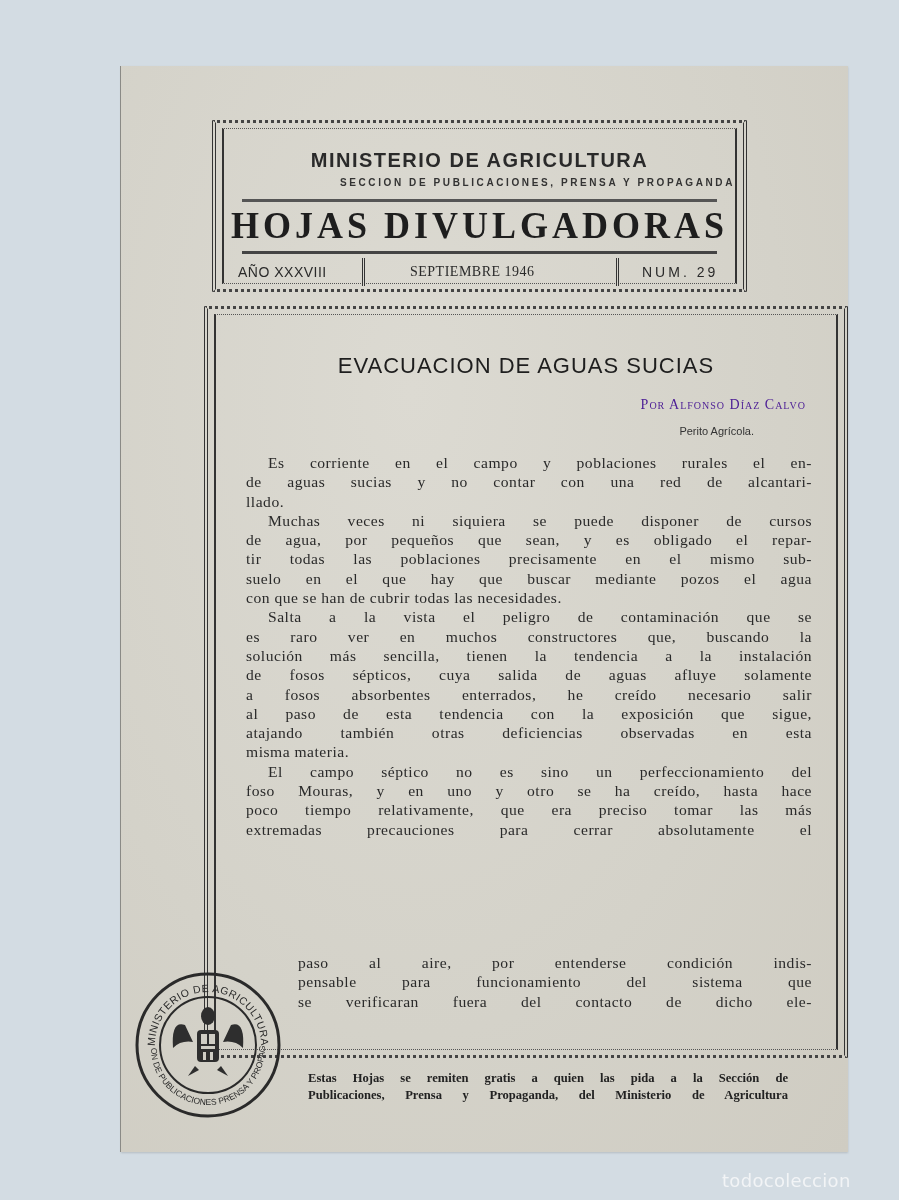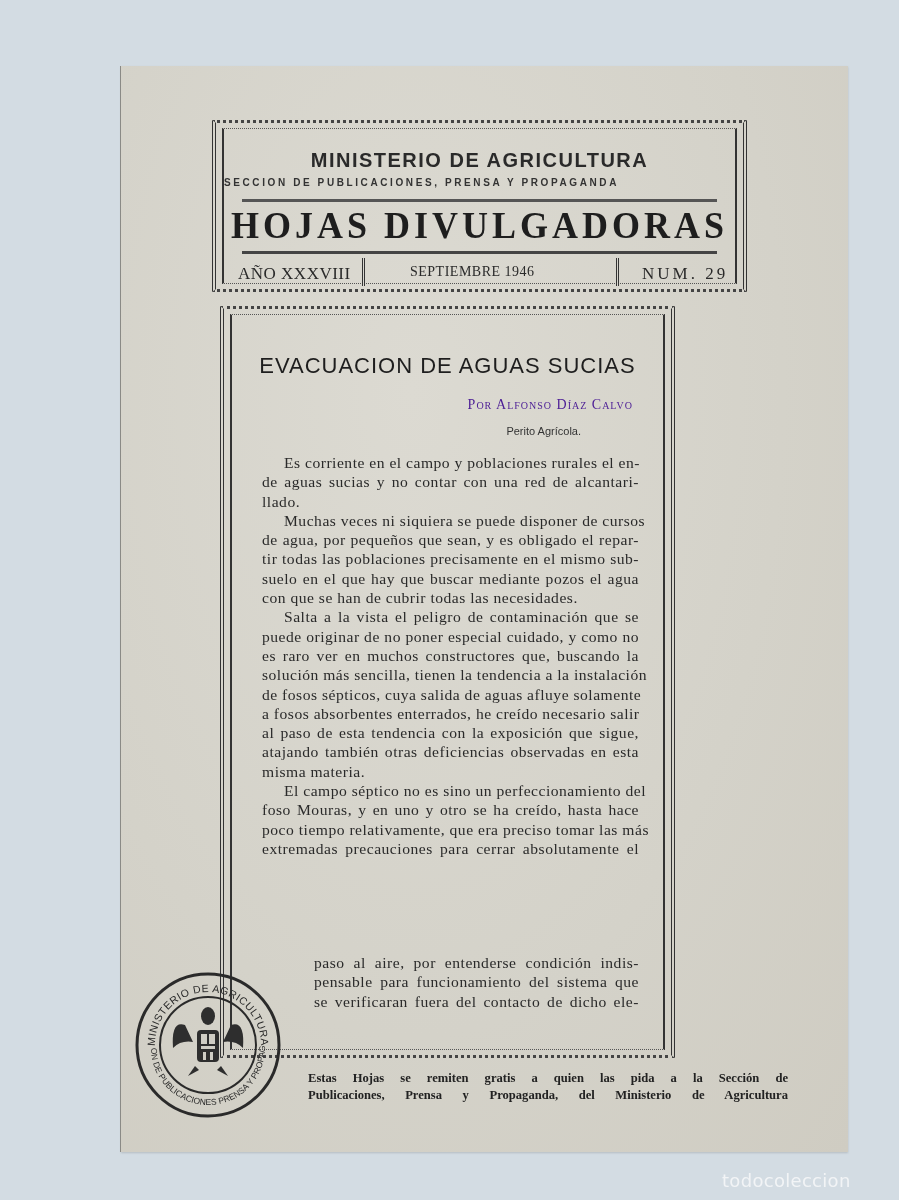--- a/index.html
+++ b/index.html
@@ -27,41 +27,41 @@
       position: absolute; left: 6px; right: 6px; top: 5px; bottom: 5px;
       border-left: 2px solid #333; border-right: 2px solid #333;
       border-top: 1px dotted #555; border-bottom: 1px dotted #555;
     }
     .ministry {
       position: absolute; left: 0; right: 0; top: 20px; text-align: center;
       font-family: "Liberation Sans", sans-serif; font-weight: bold;
       font-size: 20px; letter-spacing: 1.5px; color: #2a2a2a;
     }
     .section {
-      position: absolute; left: 0; right: 0; top: 48px; text-align: left;
+      position: absolute; left: 0; right: 0; top: 48px; text-align: right;
       font-family: "Liberation Sans", sans-serif; font-weight: bold;
       font-size: 10px; letter-spacing: 2.6px; color: #333;
     }
     .rule1 { position: absolute; left: 18px; right: 18px; top: 70px; height: 3px; background: #555; }
     .hojas {
       position: absolute; left: 0; right: 0; top: 75px; text-align: center;
       font-family: "Liberation Serif", serif; font-weight: bold;
       font-size: 36px; letter-spacing: 4px; color: #1e1e1e;
       transform: scaleY(1.05);
     }
     .rule2 { position: absolute; left: 18px; right: 18px; top: 122px; height: 3px; background: #444; }
     .meta-row { position: absolute; left: 0; right: 0; top: 127px; height: 30px; }
     .meta-cell {
       position: absolute; top: 8px;
-      font-family: Liberation Serif, serif; font-size: 17px; color: #2a2a2a; letter-spacing: 0.5px;
+      font-family: Liberation Sans, sans-serif; font-size: 14px; color: #2a2a2a; letter-spacing: 0.5px;
     }
     .vsep { position: absolute; top: 2px; height: 28px; border-left: 3px double #333; width: 0; }
     
     .art {
-      position: absolute; left: 220px; top: 306px; width: 455px; height: 752px;
+      position: absolute; left: 204px; top: 306px; width: 644px; height: 752px;
       border-left: 4px double #333; border-right: 4px double #333;
       border-top: 3px dotted #444; border-bottom: 3px dotted #444;
       box-sizing: border-box;
     }
     .art-inner {
       position: absolute; left: 6px; right: 6px; top: 5px; bottom: 5px;
       border-left: 2px solid #333; border-right: 2px solid #333;
       border-top: 1px dotted #555; border-bottom: 1px dotted #555;
     }
     .title {
@@ -131,21 +131,20 @@
     <div class="body">
       <span class="line ind">Es corriente en el campo y poblaciones rurales el en-</span>
       <span class="line">de aguas sucias y no contar con una red de alcantari-</span>
       <span class="line last">llado.</span>
       <span class="line ind">Muchas veces ni siquiera se puede disponer de cursos</span>
       <span class="line">de agua, por pequeños que sean, y es obligado el repar-</span>
       <span class="line">tir todas las poblaciones precisamente en el mismo sub-</span>
       <span class="line">suelo en el que hay que buscar mediante pozos el agua</span>
       <span class="line last">con que se han de cubrir todas las necesidades.</span>
       <span class="line ind">Salta a la vista el peligro de contaminación que se</span>
-      <span class="line">puede originar de no poner especial cuidado, y como no</span>
       <span class="line">es raro ver en muchos constructores que, buscando la</span>
       <span class="line">solución más sencilla, tienen la tendencia a la instalación</span>
       <span class="line">de fosos sépticos, cuya salida de aguas afluye solamente</span>
       <span class="line">a fosos absorbentes enterrados, he creído necesario salir</span>
       <span class="line">al paso de esta tendencia con la exposición que sigue,</span>
       <span class="line">atajando también otras deficiencias observadas en esta</span>
       <span class="line last">misma materia.</span>
       <span class="line ind">El campo séptico no es sino un perfeccionamiento del</span>
       <span class="line">foso Mouras, y en uno y otro se ha creído, hasta hace</span>
       <span class="line">poco tiempo relativamente, que era preciso tomar las más</span>

